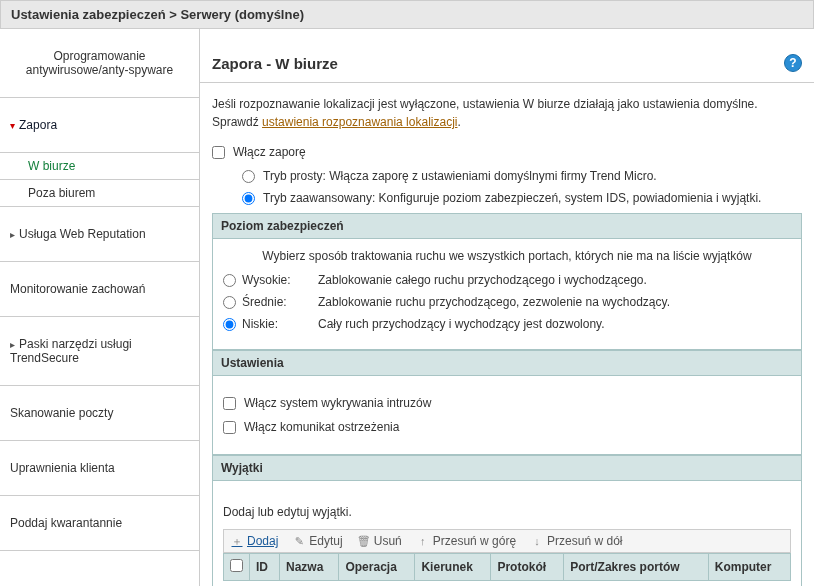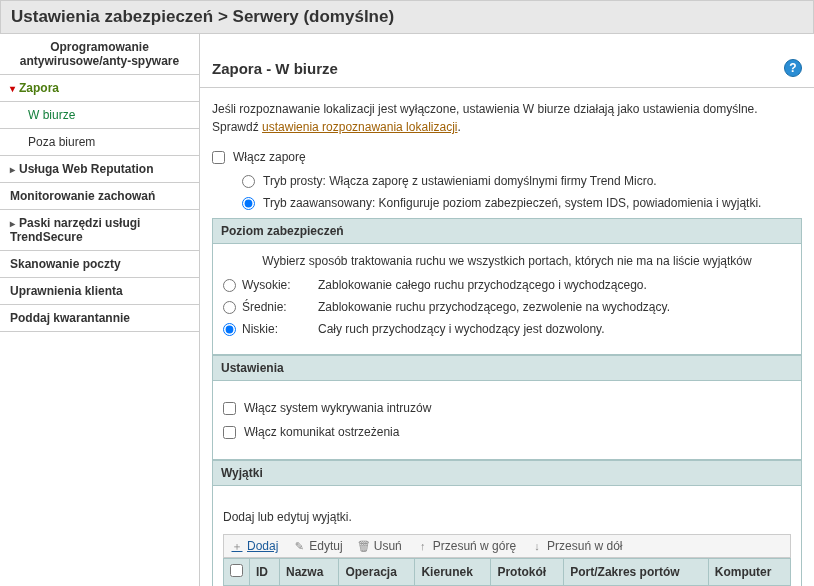--- a/index.html
+++ b/index.html
@@ -1,24 +1,24 @@
 <!DOCTYPE html>
 <html><head>
 <meta charset="utf-8">
 <style>
 * { box-sizing: border-box; margin: 0; padding: 0; }
 body { font-family: Arial, sans-serif; font-size: 12px; color: #333; background: #fff; width: 814px; }
-.breadcrumb { background: #e8e8e8; border: 1px solid #ccc; padding: 6px 10px; font-weight: bold; font-size: 17px; }
+.breadcrumb { background: #e8e8e8; border: 1px solid #ccc; padding: 6px 10px; font-weight: bold; font-size: 13px; }
 .layout { display: flex; }
 .sidebar { width: 200px; border-right: 1px solid #ccc; }
-.sidebar-item { border-bottom: 1px solid #ccc; padding: 6px 10px; cursor: pointer; background: #fff; font-weight: bold; }
+.sidebar-item { border-bottom: 1px solid #ccc; padding: 20px 10px; cursor: pointer; background: #fff; }
 .sidebar-item.center { text-align: center; }
 .sidebar-item.expandable::before { content: "▸"; font-size: 10px; margin-right: 4px; color: #555; }
 .sidebar-item.expanded::before { content: "▾"; font-size: 10px; margin-right: 4px; color: #c00; }
-.sidebar-item.expanded { color: #4d7c0f; }
+.sidebar-item.expanded { color: #0f172a; }
 .sidebar-sub { padding: 6px 10px 6px 28px; border-bottom: 1px solid #ccc; cursor: pointer; }
 .sidebar-sub.active { color: #15803d; }
 .main { flex: 1; padding: 0; }
 .page-title-row { display: flex; align-items: center; justify-content: space-between; border-bottom: 1px solid #ccc; padding: 10px 12px; margin-top: 15px; }
 .page-title { font-size: 15px; font-weight: bold; }
 .help-icon { width: 18px; height: 18px; border-radius: 50%; background: #2a8dd4; color: #fff; display: flex; align-items: center; justify-content: center; font-weight: bold; font-size: 12px; border: 1px solid #1a6da8; }
 .content { padding: 12px; }
 .intro { margin-bottom: 14px; line-height: 1.5; }
 .intro a { color: #a16207; text-decoration: underline; }
 .checkbox-row { display: flex; align-items: center; gap: 8px; margin: 10px 0; }

